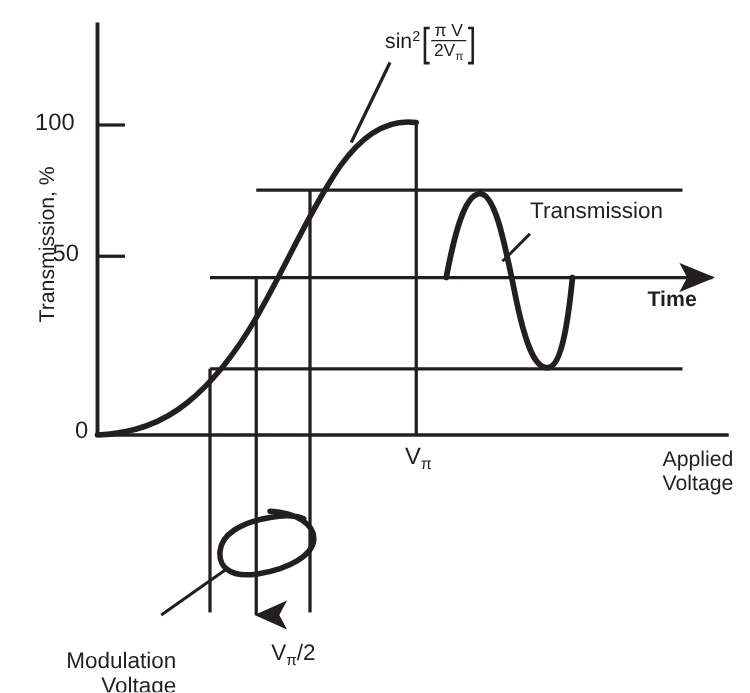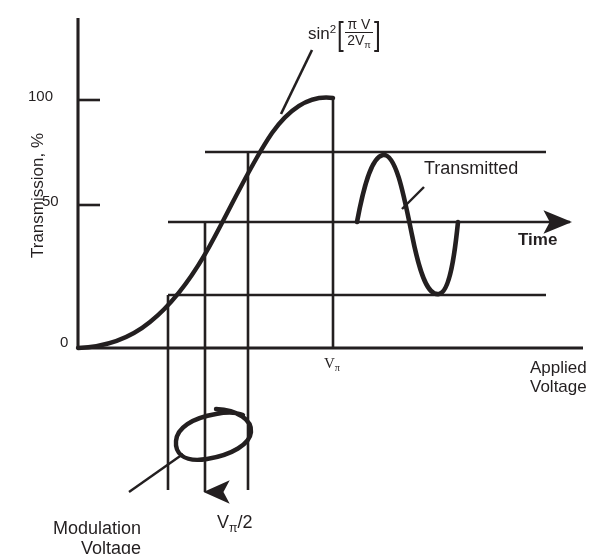--- a/index.html
+++ b/index.html
@@ -25,21 +25,21 @@
     width: 600px;
     height: 554px;
   }
   .lbl {
     position: absolute;
     font-family: "Liberation Sans", sans-serif;
     color: #231f20;
     white-space: nowrap;
     line-height: 1.12;
   }
-  .tick-num { font-size: 15px; }
+  .tick-num { font-size: 19px; }
   .axis-title { font-size: 17px; }
   .annot { font-size: 18px; }
   .formula { font-size: 17px; }
   .ylabel {
     transform: rotate(-90deg);
     transform-origin: left top;
     font-size: 17px;
   }
   .sub { font-size: 0.68em; vertical-align: -0.32em; }
   .sup { font-size: 0.68em; vertical-align: 0.52em; }
@@ -145,35 +145,35 @@
   </div>
 
   <div class="lbl tick-num" style="left: 42px; top: 193px;">
     <span>50</span>
   </div>
 
   <div class="lbl tick-num" style="left: 60px; top: 334px;">
     <span>0</span>
   </div>
 
-  <div class="lbl tick-num" style="left: 324px; top: 355px; font-family: Liberation Serif, serif;">
+  <div class="lbl tick-num" style="left: 324px; top: 355px;">
     <span>V</span><span class="sub">π</span>
   </div>
 
   <div class="lbl axis-title" style="left: 530px; top: 358px; text-align: right;">
     <div>Applied</div>
     <div>Voltage</div>
   </div>
 
   <div class="lbl axis-title" style="left: 518px; top: 230px; font-weight: bold;">
     <span>Time</span>
   </div>
 
   <div class="lbl annot" style="left: 424px; top: 158px; text-align: center;">
-    <div>Transmitted</div>
+    <div>Transmission</div>
   </div>
 
   <div class="lbl annot" style="left: 53px; top: 518px; text-align: right;">
     <div>Modulation</div>
     <div>Voltage</div>
   </div>
 
   <div class="lbl annot" style="left: 189px; top: 512px; margin-left: 28px;">
     <span>V</span><span class="sub">π</span><span>/2</span>
   </div>

